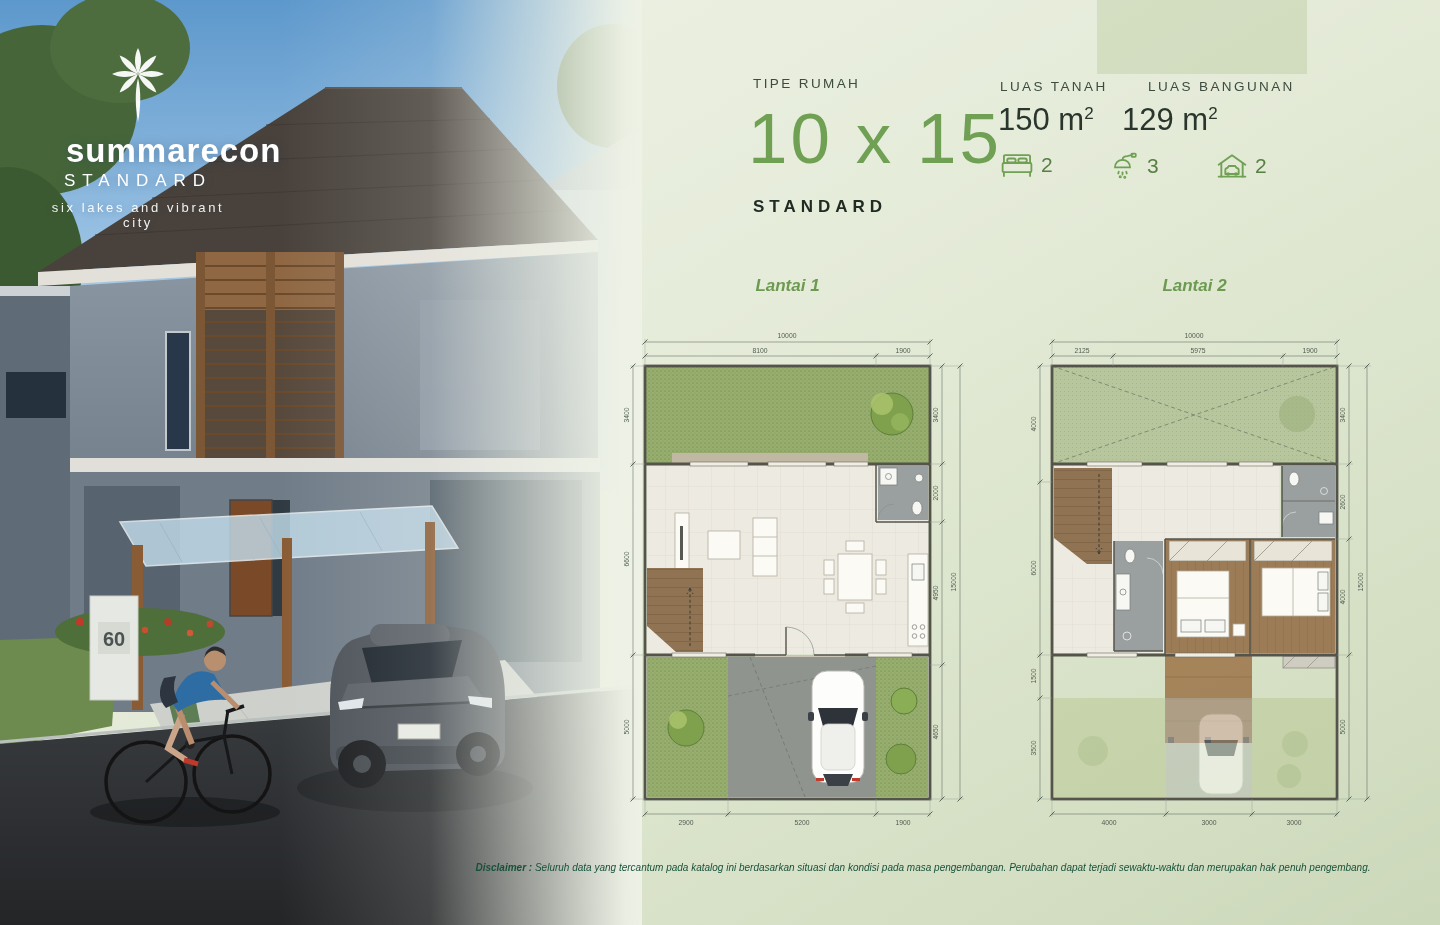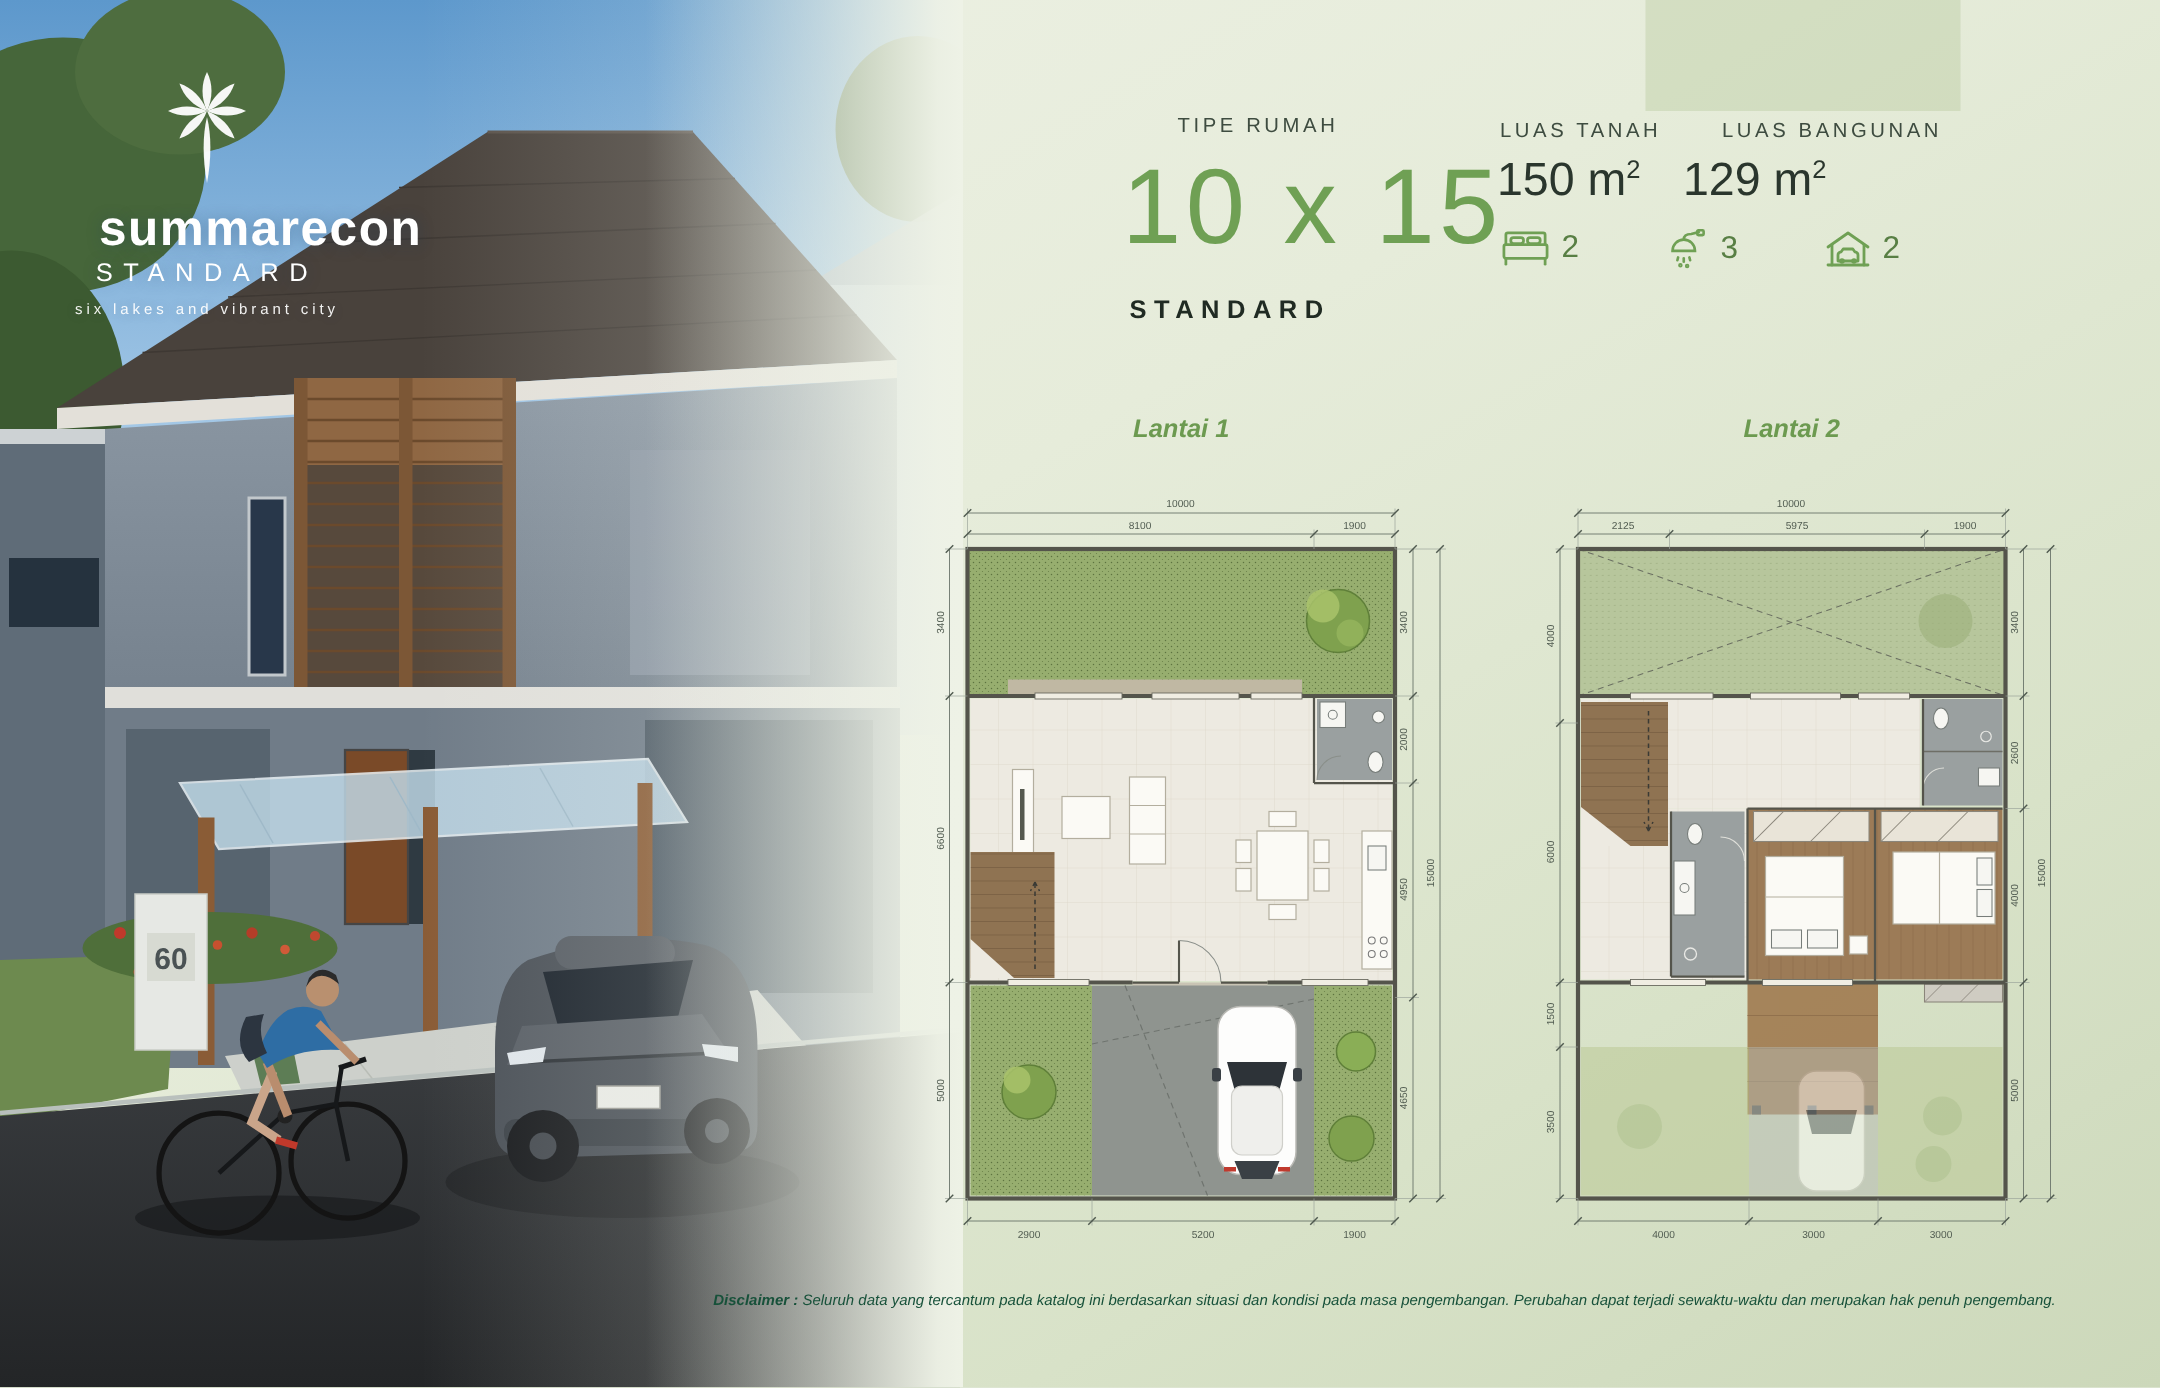--- a/index.html
+++ b/index.html
@@ -13,21 +13,21 @@
   .photo{position:absolute;left:0;top:0;width:640px;height:925px;}
   .photo-fade{position:absolute;left:430px;top:0;width:212px;height:925px;pointer-events:none;
               background:linear-gradient(to right,rgba(235,240,228,0) 0%,rgba(238,242,230,.55) 55%,rgba(238,242,230,.97) 92%,#eef2e6 100%);}
   .photo-haze{position:absolute;left:280px;top:0;width:360px;height:925px;pointer-events:none;
               background:linear-gradient(to right,rgba(255,255,255,0),rgba(244,248,240,.35));}
   
   .logo{position:absolute;left:34px;top:34px;width:208px;text-align:center;color:#fff;
         text-shadow:0 1px 10px rgba(30,60,95,.35);}
   .logo .brand{font-size:33px;font-weight:600;letter-spacing:1px;line-height:1;margin-top:4px;margin-left:32px;}
   .logo .city{font-size:17px;font-weight:400;letter-spacing:7px;margin-top:4px;}
-  .logo .tagline{font-size:10px;letter-spacing:2.6px;margin-top:9px;opacity:.92;}
+  .logo .tagline{font-size:13px;letter-spacing:2.6px;margin-top:9px;opacity:.92;}
   
   .lbl{position:absolute;font-size:13.5px;letter-spacing:2.4px;color:#3e4c40;font-weight:500;}
   .tipe-value{position:absolute;left:748px;top:96px;font-size:71px;color:#6fa054;
               letter-spacing:3px;font-weight:400;line-height:1.2;}
   .variant{position:absolute;left:753px;top:197px;font-size:17px;font-weight:700;
            letter-spacing:5px;color:#202b23;}
   .area-value{position:absolute;font-size:31px;color:#2a362d;font-weight:400;}
   .area-value sup{font-size:55%;}
   .feat{position:absolute;top:151px;display:flex;align-items:center;gap:7px;
         color:#587f44;font-size:21px;}
@@ -221,21 +221,21 @@
           <path transform="rotate(-135 36 40)" d="M36,40 C40,31 40,22 36,14 C32,22 32,31 36,40 Z"></path>
           <path d="M36,44 C39,56 39,72 36,88 C33,72 33,56 36,44 Z"></path>
         </g>
       </svg>
       <div class="brand">summarecon</div>
       <div class="city">STANDARD</div>
       <div class="tagline">six lakes and vibrant city</div>
     </div>
   </div>
 
-  <div class="lbl" style="left:753px;top:76px;margin-left:32px;">TIPE RUMAH</div>
+  <div class="lbl" style="left:753px;top:76px;">TIPE RUMAH</div>
   <div class="tipe-value">10 x 15</div>
   <div class="variant">STANDARD</div>
 
   <div class="lbl" style="left:1000px;top:79px;">LUAS TANAH</div>
   <div class="area-value" style="left:998px;top:102px;"><span>150</span>&nbsp;<span>m</span><sup>2</sup></div>
 
   <div class="lbl" style="left:1124px;top:79px;margin-left:24px;">LUAS BANGUNAN</div>
   <div class="area-value" style="left:1122px;top:102px;"><span>129</span>&nbsp;<span>m</span><sup>2</sup></div>
 
   <div class="feat" style="left:1000px;">

